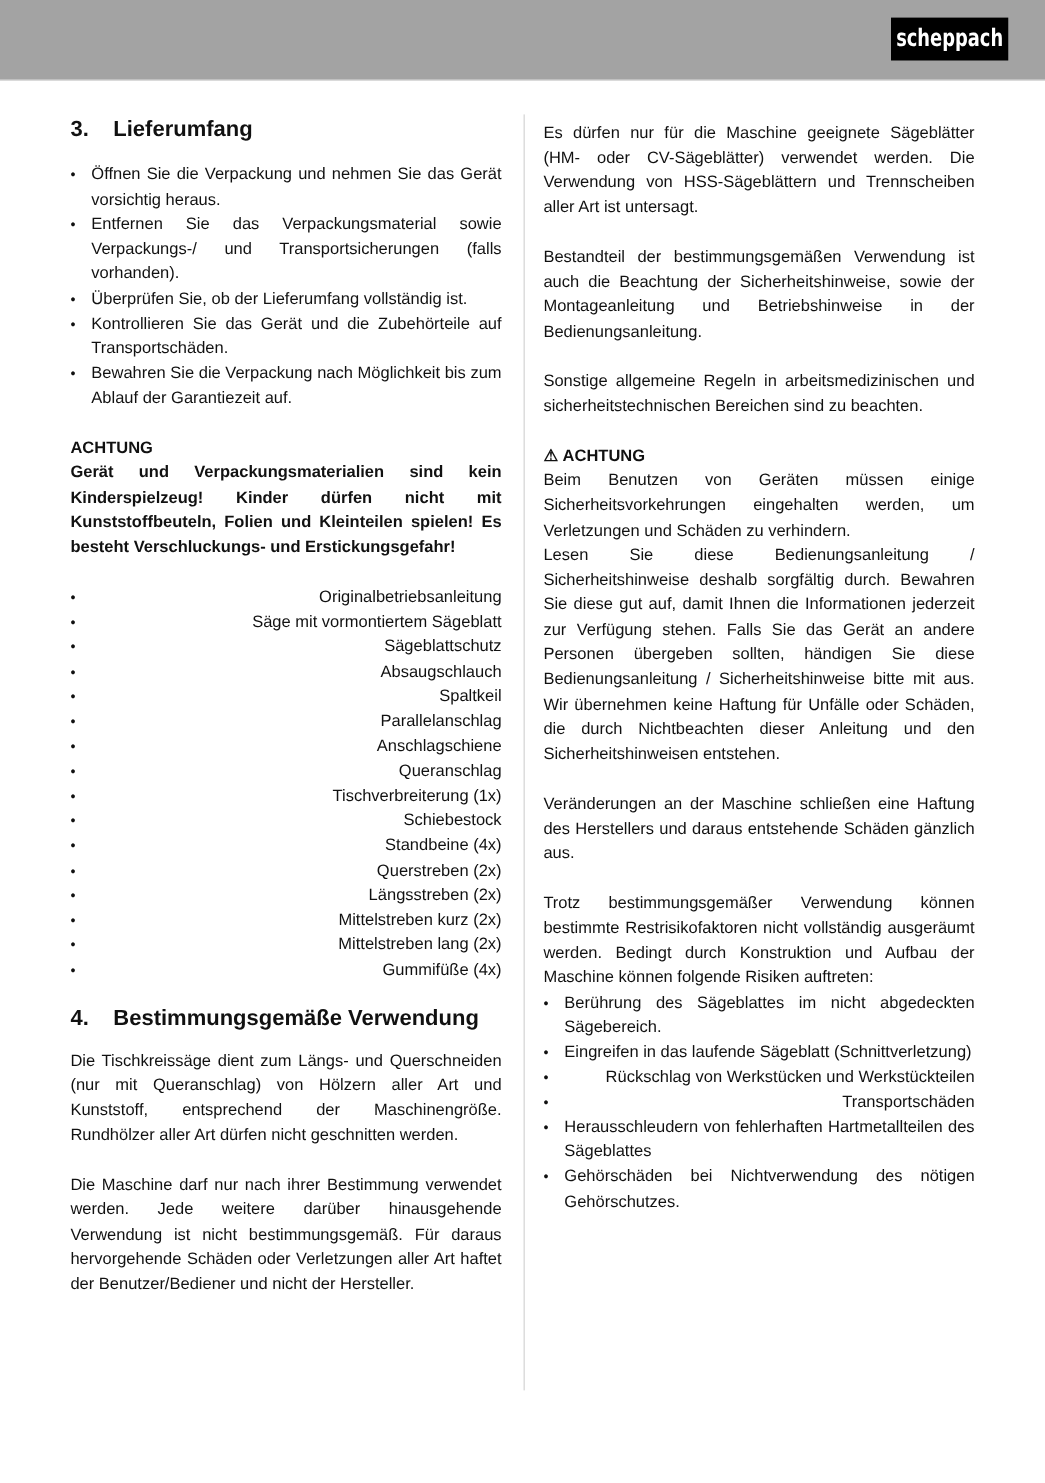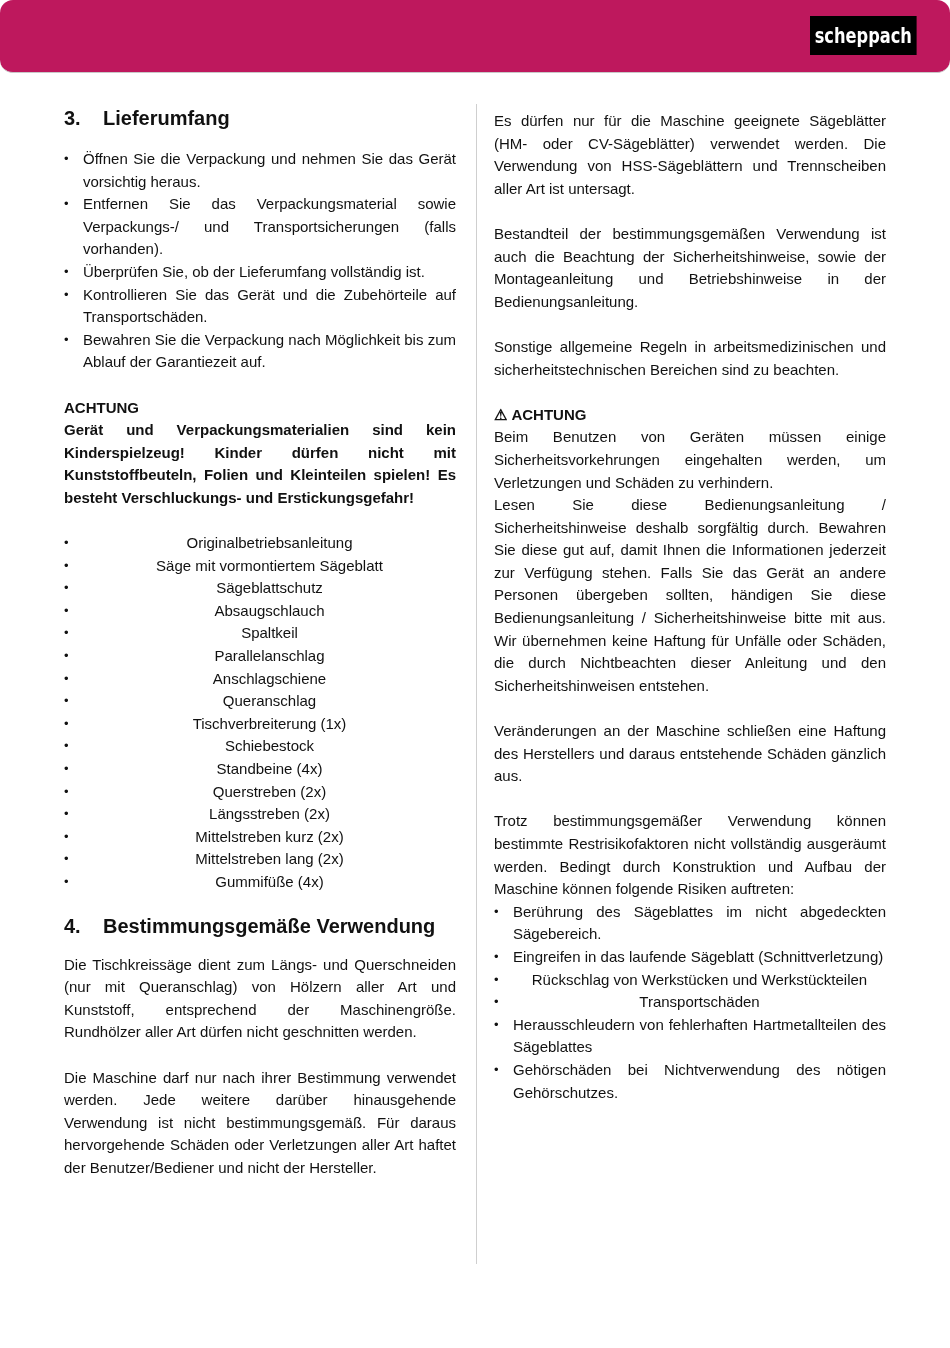--- a/index.html
+++ b/index.html
@@ -3,21 +3,21 @@
   <meta charset="utf-8">
   <style>
     html, body { margin: 0; padding: 0; }
     body {
       width: 950px; height: 1348px; position: relative; overflow: hidden;
       background: #ffffff; color: #111111;
       font-family: "Liberation Sans", sans-serif;
     }
     .header {
       position: absolute; left: 0; top: 0; width: 950px; height: 72px;
-      background: #be185d; border-bottom: 1px solid #c8c8c8; border-radius: 13px;
+      background: #a3a3a3; border-bottom: 1px solid #c8c8c8;
     }
     .logo {
       position: absolute; left: 810px; top: 16px; width: 108px; height: 39px;
       background: #000; color: #fff; display: flex; align-items: center; justify-content: center;
       font-family: "DejaVu Sans Condensed", "DejaVu Sans", sans-serif; font-weight: bold;
       font-size: 22px; letter-spacing: 0px; transform: scaleX(0.82); transform-origin: left center;
       width: 130px;
     }
     .col {
       position: absolute; top: 104px; width: 392px;
@@ -32,21 +32,21 @@
       margin: 0; font-size: 20px; font-weight: bold; line-height: 28px;
       display: flex;
     }
     h2 .num { width: 39px; }
     ul { list-style: none; margin: 0; padding: 0; }
     li { position: relative; padding-left: 19px; }
     li::before { content: "\2022"; position: absolute; left: 0; top: 0; font-size: 13px; }
     p { margin: 0; }
     .gap { height: 22.6px; }
     .bold { font-weight: bold; }
-    .noj { text-align: center; }
+    .noj { text-align: right; }
     .footer {
       position: absolute; left: 0; top: 1365px; width: 811px; height: 53px; background: #000; color: #f97316;
     }
     .footer-url {
       position: absolute; left: 380px; top: 14px; font-size: 17px; font-weight: bold; letter-spacing: 0.2px;
     }
     .footer-page {
       position: absolute; left: 834px; top: 15px; font-size: 15px;
     }
     .footer-page .sep { display: inline-block; width: 1px; height: 16px; background: #fff; margin: 0 5px 0 4px; vertical-align: -2px; }

